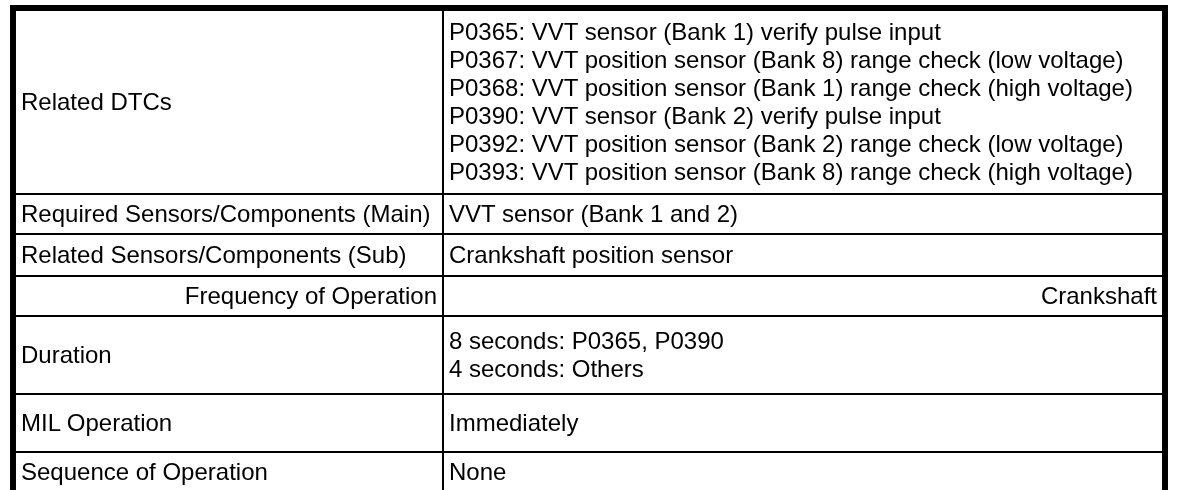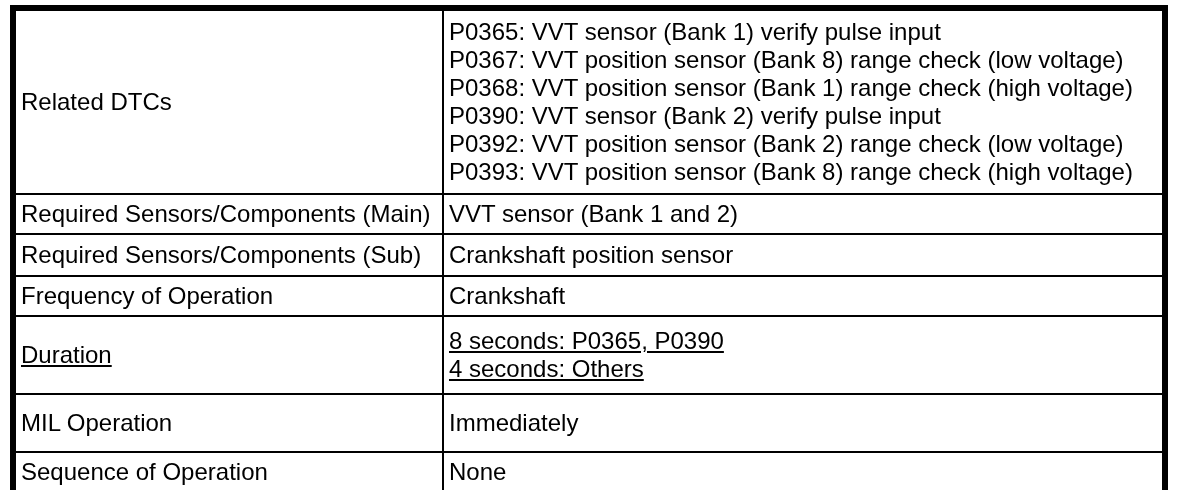--- a/index.html
+++ b/index.html
@@ -30,22 +30,22 @@
     font-size: 24px;
     line-height: 28px;
     vertical-align: middle;
     overflow: hidden;
     white-space: nowrap;
   }
   .col-label { width: 430px; }
   .row-related-dtcs   { height: 186px; }
   .row-sensors-main   { height: 40px; }
   .row-sensors-sub    { height: 42px; }
-  .row-frequency      { height: 40px; }
-  .row-duration       { height: 78px; text-decoration: underline; }
+  .row-frequency      { height: 40px; text-align: right; }
+  .row-duration       { height: 78px; }
   .row-mil            { height: 58px; }
   .row-sequence       { height: 42px; }
   .line { white-space: nowrap; }
 </style>
 </head>
 <body>
 
 <table class="spec-table">
   <colgroup>
     <col class="col-label">
@@ -63,21 +63,21 @@
         <div class="line">P0393: VVT position sensor (Bank 8) range check (high voltage)</div>
       </td>
     </tr>
     <tr class="row-sensors-main">
       <td class="label-cell">Required Sensors/Components (Main)</td>
       <td class="value-cell">
         <div class="line">VVT sensor (Bank 1 and 2)</div>
       </td>
     </tr>
     <tr class="row-sensors-sub">
-      <td class="label-cell">Required Sensors/Components (Sub)</td>
+      <td class="label-cell">Related Sensors/Components (Sub)</td>
       <td class="value-cell">
         <div class="line">Crankshaft position sensor</div>
       </td>
     </tr>
     <tr class="row-frequency">
       <td class="label-cell">Frequency of Operation</td>
       <td class="value-cell">
         <div class="line">Crankshaft</div>
       </td>
     </tr>

